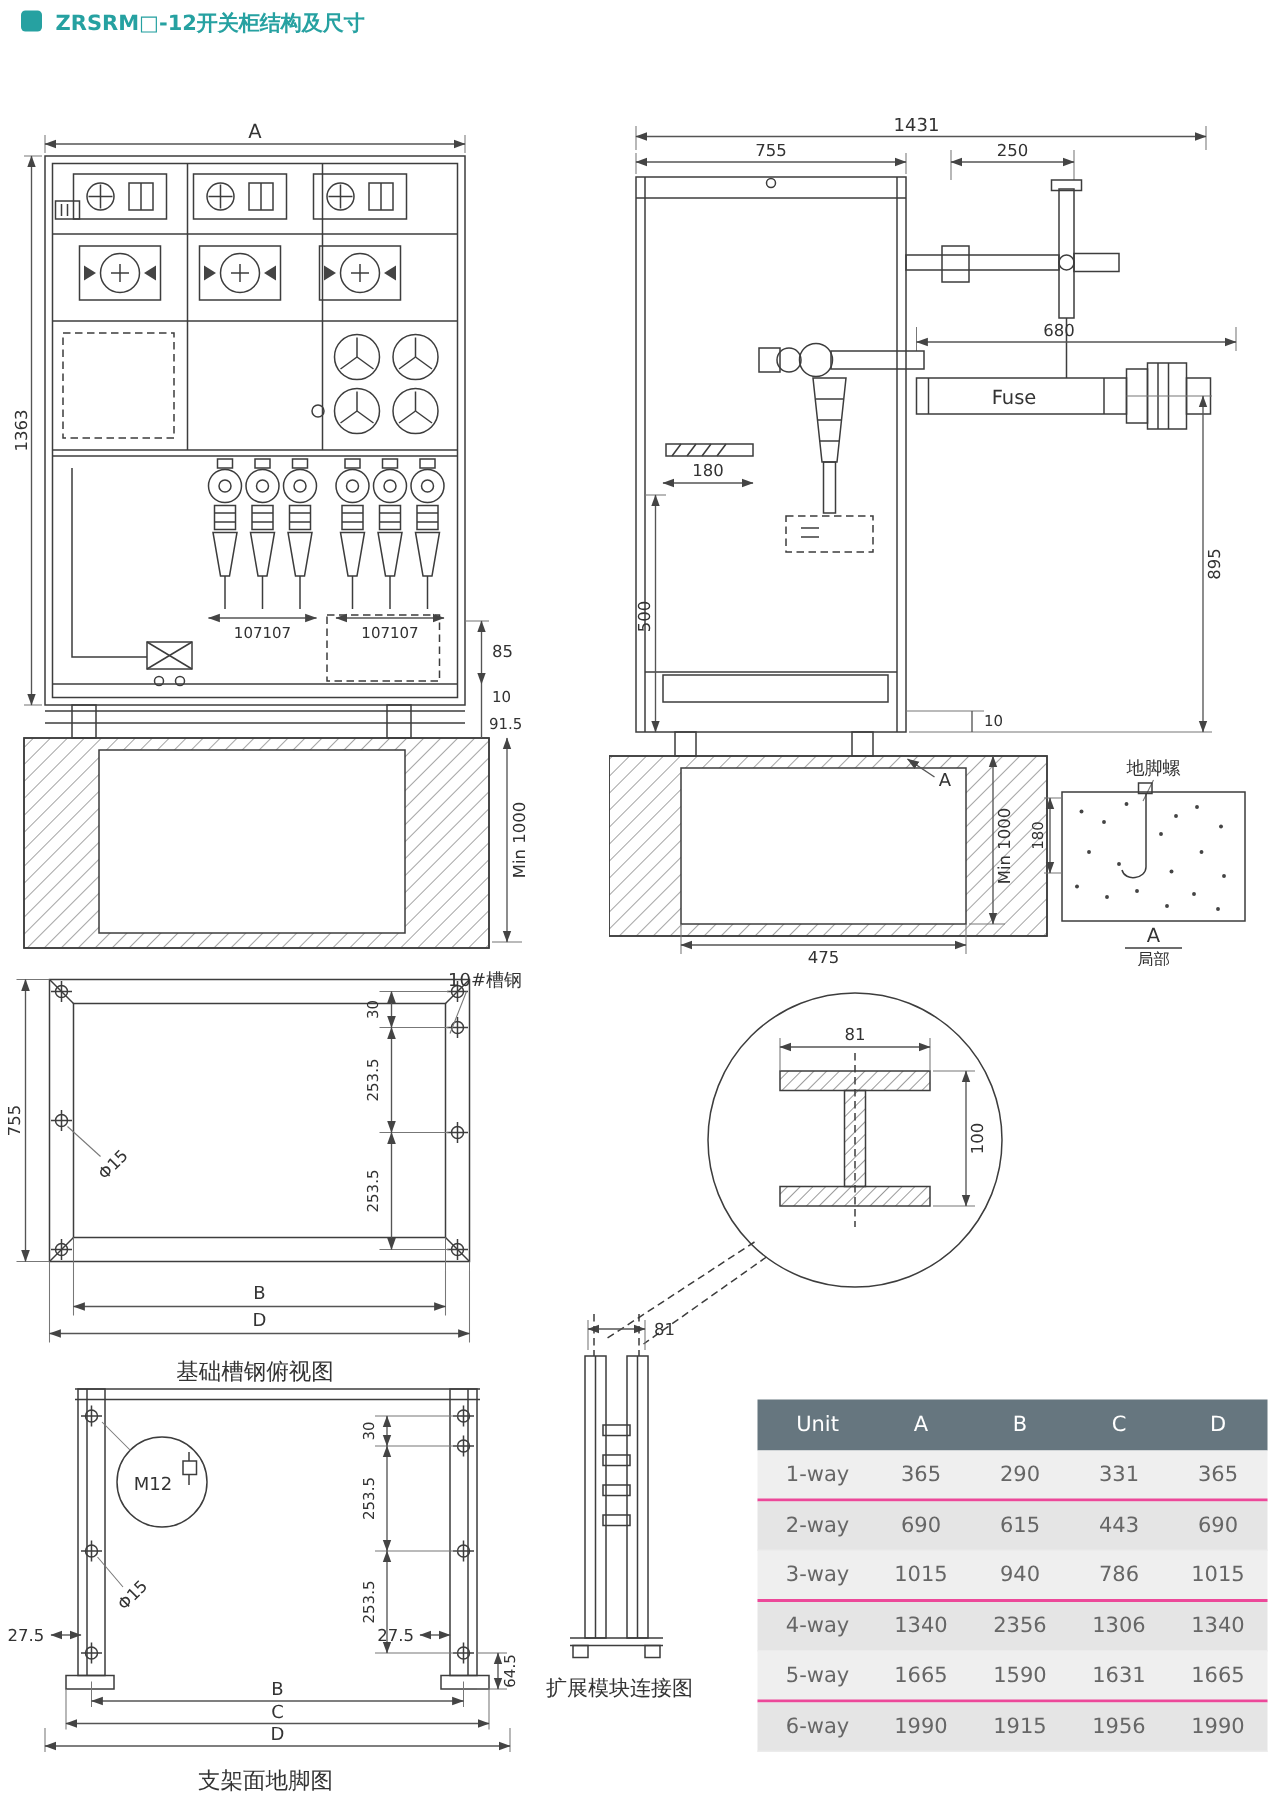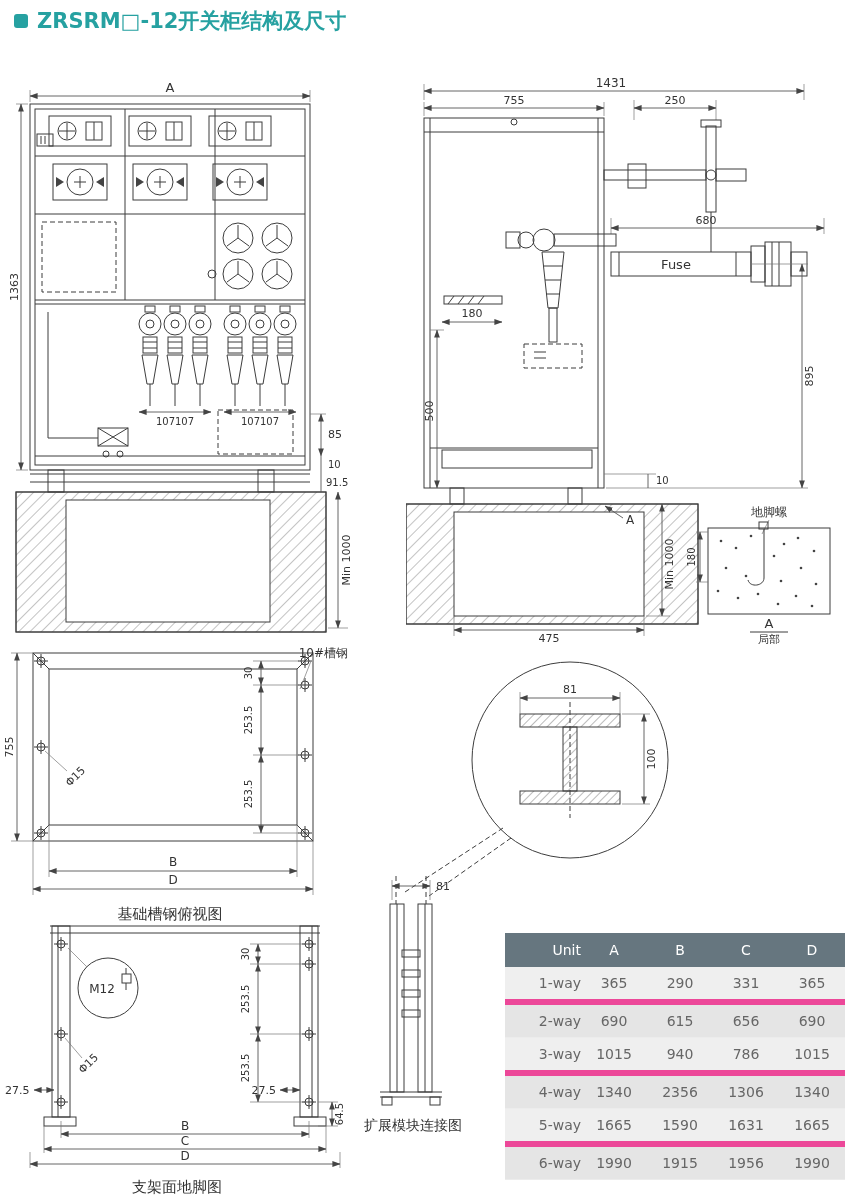--- a/index.html
+++ b/index.html
@@ -1,43 +1,43 @@
 <!DOCTYPE html>
 <html><head>
 <meta charset="utf-8">
 <style>
   html,body{margin:0;padding:0;background:#fff;}
   .canvas{position:relative;width:848px;height:1200px;background:#fff;overflow:hidden;
           font-family:"DejaVu Sans","Liberation Sans",sans-serif;}
   .abs{position:absolute;}
   
-  .page-title{position:absolute;left:14px;top:7px;display:flex;align-items:center;gap:9px;
-              color:#26a1a1;font-size:21px;font-weight:bold;}
+  .page-title{position:absolute;left:14px;top:7px;display:flex;align-items:flex-start;gap:9px;
+              color:#26a1a1;font-size:14px;font-weight:bold;}
   .title-bullet{width:14px;height:14px;background:#26a1a1;border-radius:3px;flex:0 0 auto;}
   
   svg line,svg rect,svg circle,svg path,svg polyline,svg polygon{stroke:#3d3d3d;fill:none;stroke-width:1;}
   svg text{fill:#333;stroke:none;font-family:"DejaVu Sans","Liberation Sans",sans-serif;}
   svg .dim{stroke:#555;stroke-width:0.9;}
   svg .ext{stroke:#777;stroke-width:0.7;}
   svg .dash{stroke-dasharray:5 3;}
   svg .spk{fill:#444;stroke:none;}
   svg .wht{fill:#fff;}
   svg .hatch{fill:url(#hat1);}
   svg .hatchI{fill:url(#hatI);}
   svg .pat1{stroke:#9a9a9a;stroke-width:1.2;}
   svg .pat2{stroke:#787878;stroke-width:1;}
   svg .cntit{fill:#333;}
   
   .size-table{position:absolute;left:505px;top:933px;width:340px;font-size:14px;color:#666;}
   .t-row{display:grid;grid-template-columns:76px 66px 66px 66px 66px;height:32px;align-items:center;
          background:#e5e5e5;border-bottom:1px solid #ececec;}
-  .t-row.odd{background:#efefef;border-bottom:6px solid #ec4899;}
+  .t-row.odd{background:#efefef;border-bottom:2px solid #ec4899;}
   .t-head{background:#66767f;color:#fff;height:34px;border-bottom:none;}
   .t-cell{text-align:center;white-space:nowrap;}
-  .t-unit{text-align:right;padding-left:4px;}
+  .t-unit{text-align:center;padding-left:4px;}
 </style>
 </head>
 <body>
 
 <div class="canvas">
 
   <svg class="abs" width="0" height="0">
     <defs>
       <marker id="arw" viewBox="0 0 10 10" refX="9.5" refY="5" markerWidth="8" markerHeight="8" markerUnits="userSpaceOnUse" orient="auto-start-reverse">
         <path class="spk" d="M0,1.4 L10,5 L0,8.6 Z"></path>
@@ -511,21 +511,21 @@
       <div class="t-cell t-unit">1-way</div>
       <div class="t-cell">365</div>
       <div class="t-cell">290</div>
       <div class="t-cell">331</div>
       <div class="t-cell">365</div>
     </div>
     <div class="t-row">
       <div class="t-cell t-unit">2-way</div>
       <div class="t-cell">690</div>
       <div class="t-cell">615</div>
-      <div class="t-cell">656</div>
+      <div class="t-cell">443</div>
       <div class="t-cell">690</div>
     </div>
     <div class="t-row odd">
       <div class="t-cell t-unit">3-way</div>
       <div class="t-cell">1015</div>
       <div class="t-cell">940</div>
       <div class="t-cell">786</div>
       <div class="t-cell">1015</div>
     </div>
     <div class="t-row">

